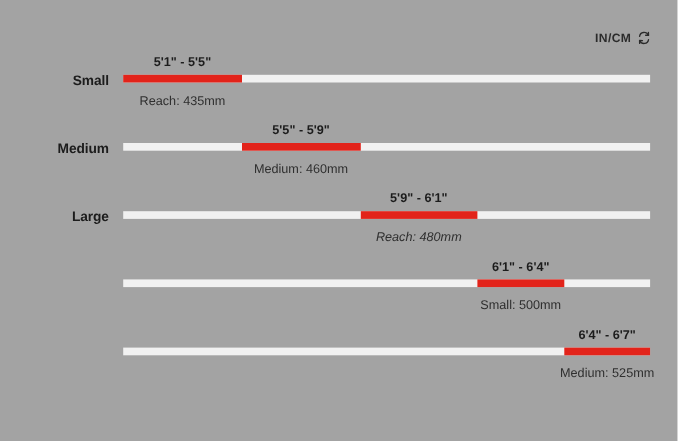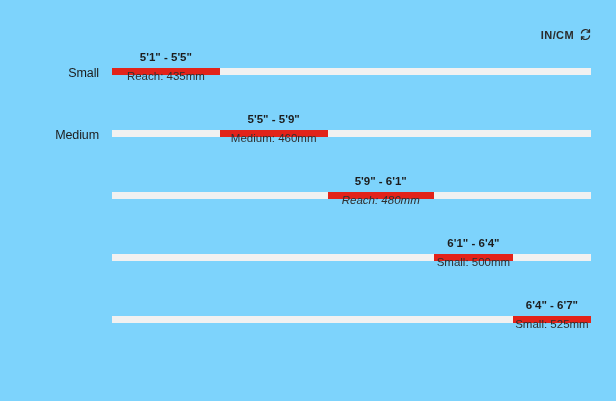--- a/index.html
+++ b/index.html
@@ -7,21 +7,21 @@
     margin: 0; padding: 0;
     width: 616px; height: 401px;
     background: #ffffff;
     font-family: "Liberation Sans", sans-serif;
     -webkit-font-smoothing: antialiased;
   }
   #page {
     position: relative;
     width: 616px;
     height: 401px;
-    background: #7dd3fc;
+    background: #a3a3a3;
     overflow: hidden;
   }
 
   
   .unit-toggle {
     position: absolute;
     top: 28px;
     right: 24px;
     display: flex;
     align-items: center;
@@ -49,21 +49,21 @@
     height: 62px;
   }
 
   .row-label {
     position: absolute;
     left: 0;
     width: 99px;
     top: 14px;
     text-align: right;
     font-size: 12.5px;
-    font-weight: normal;
+    font-weight: bold;
     color: #1c1c1c;
     letter-spacing: -0.1px;
   }
 
   .track-wrap {
     position: absolute;
     left: 112px;
     right: 25px;
     top: 0;
     height: 48px;
@@ -86,21 +86,21 @@
     position: absolute;
     top: -1px;
     font-size: 11.5px;
     font-weight: bold;
     color: #1c1c1c;
     white-space: nowrap;
     transform: translateX(-50%);
   }
   .reach-label {
     position: absolute;
-    top: 18px;
+    top: 34px;
     font-size: 11.5px;
     font-weight: normal;
     color: #2f2f2f;
     white-space: nowrap;
     transform: translateX(-50%);
   }
 </style>
 </head>
 <body>
 
@@ -134,20 +134,21 @@
       <div class="row-label">Medium</div>
       <div class="track-wrap">
         <div class="track"></div>
         <div class="bar" style="left:22.5%; width:22.5%;"></div>
         <div class="range-label" style="left:33.75%;">5'5" - 5'9"</div>
         <div class="reach-label" style="left:33.75%;">Medium: 460mm</div>
       </div>
     </div>
 
     <div class="size-row">
+      <div class="row-label">Large</div>
       <div class="track-wrap">
         <div class="track"></div>
         <div class="bar" style="left:45%; width:22.2%;"></div>
         <div class="range-label" style="left:56.1%;">5'9" - 6'1"</div>
         <div class="reach-label" style="left:56.1%;font-style:italic;">Reach: 480mm</div>
       </div>
     </div>
 
     <div class="size-row">
       <div class="track-wrap">
@@ -156,18 +157,18 @@
         <div class="range-label" style="left:75.45%;">6'1" - 6'4"</div>
         <div class="reach-label" style="left:75.45%;">Small: 500mm</div>
       </div>
     </div>
 
     <div class="size-row">
       <div class="track-wrap">
         <div class="track"></div>
         <div class="bar" style="left:83.7%; width:16.3%;"></div>
         <div class="range-label" style="left:91.85%;">6'4" - 6'7"</div>
-        <div class="reach-label" style="left:91.85%;">Small: 525mm</div>
+        <div class="reach-label" style="left:91.85%;">Medium: 525mm</div>
       </div>
     </div>
 
   </div>
 </div>
 
 </body></html>

